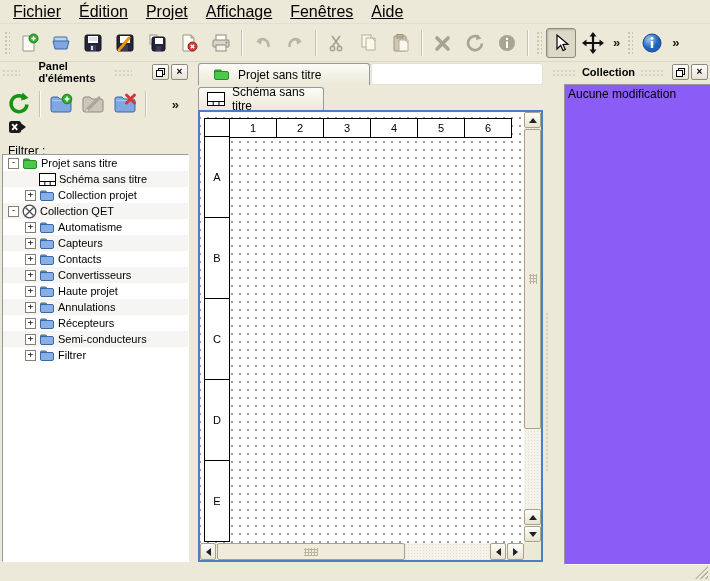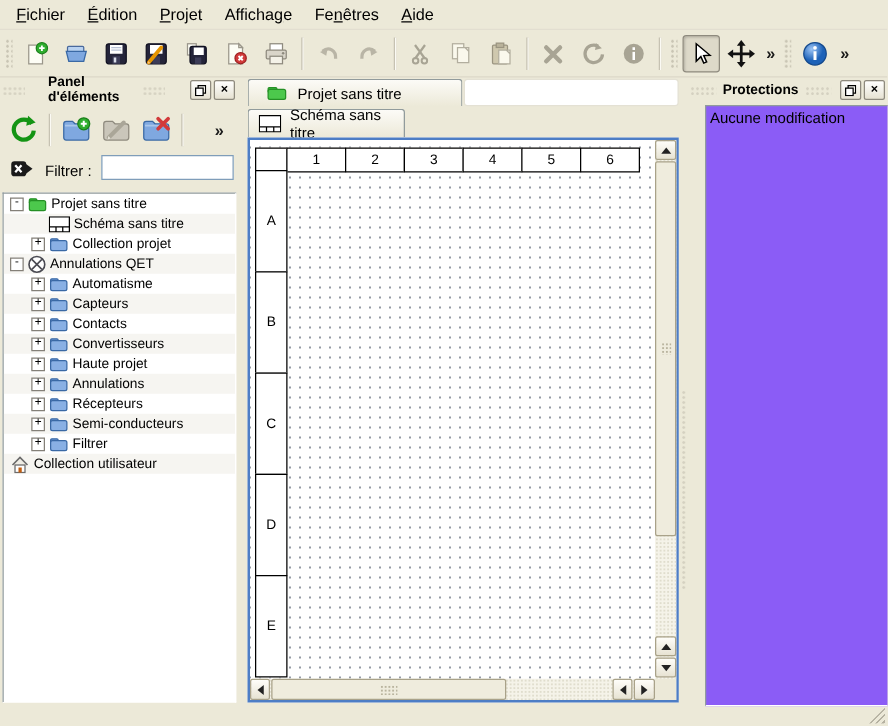--- a/index.html
+++ b/index.html
@@ -1,20 +1,20 @@
 <!DOCTYPE html>
 <html><head>
 <meta charset="utf-8">
 <style>
   html,body{margin:0;padding:0;}
   body{width:710px;height:581px;background:#ece9d8;font-family:"Liberation Sans",sans-serif;position:relative;overflow:hidden;color:#000;}
   .abs{position:absolute;}
   
   .menubar{left:0;top:0;width:710px;height:24px;display:flex;align-items:center;padding-left:4px;box-sizing:border-box;border-bottom:1px solid #e2ded0;}
-  .mi{font-size:13px;padding:3px 9px;white-space:nowrap;cursor:default;}
+  .mi{font-size:16px;padding:3px 9px;white-space:nowrap;cursor:default;text-decoration:underline;}
   .mi u{text-decoration:underline;}
   
   .toolbar{left:0;top:24px;width:710px;height:38px;display:flex;align-items:center;gap:2px;padding-left:2px;box-sizing:border-box;border-bottom:1px solid #dcd8c8;}
   .tgrip{width:6px;height:24px;background-image:radial-gradient(#c9c5b4 1px,transparent 1.2px);background-size:4px 4px;margin:0 2px;}
   .tbtn{width:28px;height:28px;display:flex;align-items:center;justify-content:center;border:1px solid transparent;border-radius:3px;background:transparent;}
   .tbtn.pressed{background:#ddd9c9;border:1px solid #8e8a7e;box-shadow:inset 1px 1px 2px rgba(0,0,0,.18);}
   .sep{width:1px;height:26px;background:#c6c2b2;border-right:1px solid #fbfaf4;margin:0 3px;}
   .chev{font-size:13px;font-weight:bold;color:#1a1a1a;padding:0 3px;}
   
   .dock-title{height:20px;display:flex;align-items:center;justify-content:center;gap:18px;font-size:11px;font-weight:bold;}
@@ -259,21 +259,21 @@
     <span class="lbtn">
         <svg width="26" height="26">
           <path d="M3 8 q0-2 2-2 l5 0 2 2 9 0 q2 0 2 2 l0 9 q0 2 -2 2 l-16 0 q-2 0 -2 -2 z" fill="#7fa8e0" stroke="#3a69a5"></path>
           <path d="M4 9.5 h18" stroke="#a9c6ec" stroke-width="1.4"></path>
           <path d="M14.5 4 L22.5 12 M22.5 4 L14.5 12" stroke="#d23a3a" stroke-width="3" stroke-linecap="round"></path>
         </svg>
       </span>
     <span class="sep"></span>
     <span class="chev" style="margin-left:auto;margin-right:8px;">»</span>
   </div>
-  <div style="position:absolute;left:0;top:56px;width:190px;height:26px;display:flex;align-items:flex-end;gap:8px;padding-left:8px;box-sizing:border-box;">
+  <div style="position:absolute;left:0;top:56px;width:190px;height:26px;display:flex;align-items:flex-start;gap:8px;padding-left:8px;box-sizing:border-box;flex-direction:column;">
     <span style="display:flex;">
         <svg width="20" height="18">
           <rect x="1" y="3" width="12" height="12" rx="2.5" fill="#1a1a1a"></rect>
           <path d="M12 4.5 L18 9 L12 13.5 z" fill="#1a1a1a"></path>
           <path d="M4.2 6.2 l5 5.6 M9.2 6.2 l-5 5.6" stroke="#fff" stroke-width="1.8"></path>
         </svg>
       </span>
     <span class="filter-label">Filtrer :</span>
     <input class="filter-input" type="text" value="" style="">
   </div>
@@ -309,21 +309,21 @@
         <span>Collection projet</span>
       </div>
     <div class="trow" style="--lv:0">
         <span class="exp">-</span>
         <span class="ticon">
           <svg width="15" height="15">
             <circle cx="7.5" cy="7.5" r="6.3" fill="#fff" stroke="#4a4a52" stroke-width="1.3"></circle>
             <path d="M3.5 3.5 l8 8 M11.5 3.5 l-8 8" stroke="#4a4a52" stroke-width="1.3"></path>
           </svg>
         </span>
-        <span>Annulations QET</span>
+        <span>Collection QET</span>
       </div>
     <div class="trow" style="--lv:1">
         <span class="exp">+</span>
         <span class="ticon">
           <svg width="16" height="13">
             <rect x="1.5" y="2" width="6" height="4" rx="1" fill="#6f9bd8" stroke="#3a69a5"></rect>
             <rect x="1.5" y="3.5" width="13" height="8" rx="1.5" fill="#89b0e4" stroke="#3a69a5"></rect>
           </svg>
         </span>
         <span>Automatisme</span>
@@ -400,30 +400,20 @@
       </div>
     <div class="trow" style="--lv:1">
         <span class="exp">+</span>
         <span class="ticon">
           <svg width="16" height="13">
             <rect x="1.5" y="2" width="6" height="4" rx="1" fill="#6f9bd8" stroke="#3a69a5"></rect>
             <rect x="1.5" y="3.5" width="13" height="8" rx="1.5" fill="#89b0e4" stroke="#3a69a5"></rect>
           </svg>
         </span>
         <span>Filtrer</span>
-      </div>
-    <div class="trow flush" style="--lv:0">
-        <span class="ticon">
-          <svg width="16" height="15">
-            <path d="M2 8 L8 2 L14 8" fill="#efede5" stroke="#6a6a6a" stroke-width="1.3"></path>
-            <rect x="4" y="8" width="8" height="6" fill="#fdfdfd" stroke="#6a6a6a"></rect>
-            <rect x="6.8" y="10" width="2.6" height="4" fill="#c45f10"></rect>
-          </svg>
-        </span>
-        <span>Collection utilisateur</span>
       </div>
   </div>
 </div>
 
 <div class="abs" style="left:198px;top:62px;width:345px;height:500px;">
 
   <div style="position:absolute;left:0;top:0;width:345px;height:23px;">
     <div class="tab" style="position:absolute;left:0;top:1px;width:172px;">
       <span style="display:flex;">
           <svg width="17" height="13">
@@ -503,21 +493,21 @@
   </div>
 </div>
 
 <div class="abs" style="left:543px;top:62px;width:7px;height:500px;display:flex;align-items:center;justify-content:center;">
   <span class="vsplit-grip" style="margin-top:160px;"></span>
 </div>
 
 <div class="abs" style="left:550px;top:62px;width:160px;height:519px;">
   <div class="dock-title" style="position:absolute;left:2px;top:0;width:156px;gap:5px;">
     <span class="title-grip" style="width:30px;"></span>
-    <span>Protections</span>
+    <span>Collection</span>
     <span class="title-grip" style="width:30px;"></span>
     <span class="dock-btns">
       <span class="dock-btn">
           <svg width="9" height="9">
             <rect x="2.5" y="0.5" width="6" height="6" fill="none" stroke="#000"></rect>
             <rect x="0.5" y="2.5" width="6" height="6" fill="#fff" stroke="#000"></rect>
           </svg>
         </span>
       <span class="dock-btn">×</span>
     </span>

